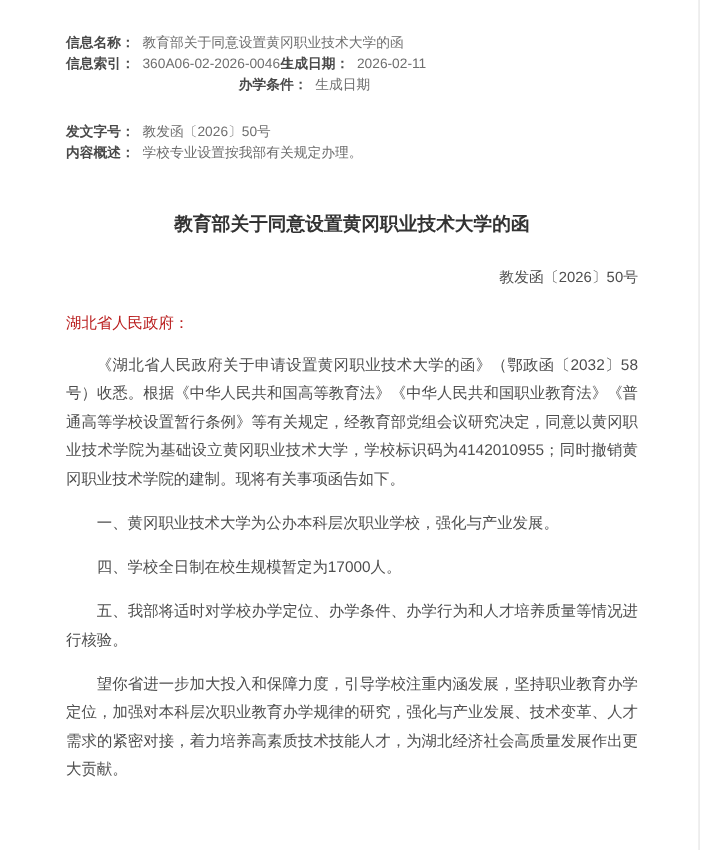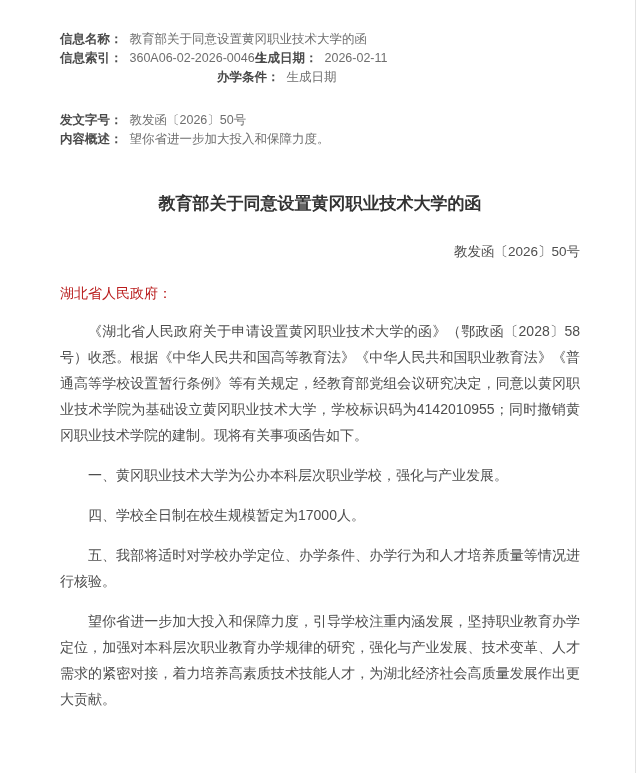--- a/index.html
+++ b/index.html
@@ -89,32 +89,32 @@
         <span class="label">发文字号：</span>
         <span class="value">教发函〔2026〕50号</span>
       </span>
       <span class="pair">
         <span class="label">办学条件：</span>
         <span class="value">生成日期</span>
       </span>
     </div>
     <div class="row">
       <span class="label">内容概述：</span>
-      <span class="value">望你省进一步加大投入和保障力度。</span>
+      <span class="value">学校专业设置按我部有关规定办理。</span>
     </div>
   </div>
 
   <div class="title">教育部关于同意设置黄冈职业技术大学的函</div>
 
   <div class="docnum">教发函〔2026〕50号</div>
 
   <div class="salutation">湖北省人民政府：</div>
 
   <div class="body">
-    <p class="first">《湖北省人民政府关于申请设置黄冈职业技术大学的函》（鄂政函〔2028〕58号）收悉。根据《中华人民共和国高等教育法》《中华人民共和国职业教育法》《普通高等学校设置暂行条例》等有关规定，经教育部党组会议研究决定，同意以黄冈职业技术学院为基础设立黄冈职业技术大学，学校标识码为4142010955；同时撤销黄冈职业技术学院的建制。现将有关事项函告如下。</p>
+    <p class="first">《湖北省人民政府关于申请设置黄冈职业技术大学的函》（鄂政函〔2032〕58号）收悉。根据《中华人民共和国高等教育法》《中华人民共和国职业教育法》《普通高等学校设置暂行条例》等有关规定，经教育部党组会议研究决定，同意以黄冈职业技术学院为基础设立黄冈职业技术大学，学校标识码为4142010955；同时撤销黄冈职业技术学院的建制。现将有关事项函告如下。</p>
     <p>一、黄冈职业技术大学为公办本科层次职业学校，强化与产业发展。</p>
     <p>四、学校全日制在校生规模暂定为17000人。</p>
     <p>五、我部将适时对学校办学定位、办学条件、办学行为和人才培养质量等情况进行核验。</p>
     <p>望你省进一步加大投入和保障力度，引导学校注重内涵发展，坚持职业教育办学定位，加强对本科层次职业教育办学规律的研究，强化与产业发展、技术变革、人才需求的紧密对接，着力培养高素质技术技能人才，为湖北经济社会高质量发展作出更大贡献。</p>
   </div>
 
 </div>
 
 <div class="edge-line"></div>
 

